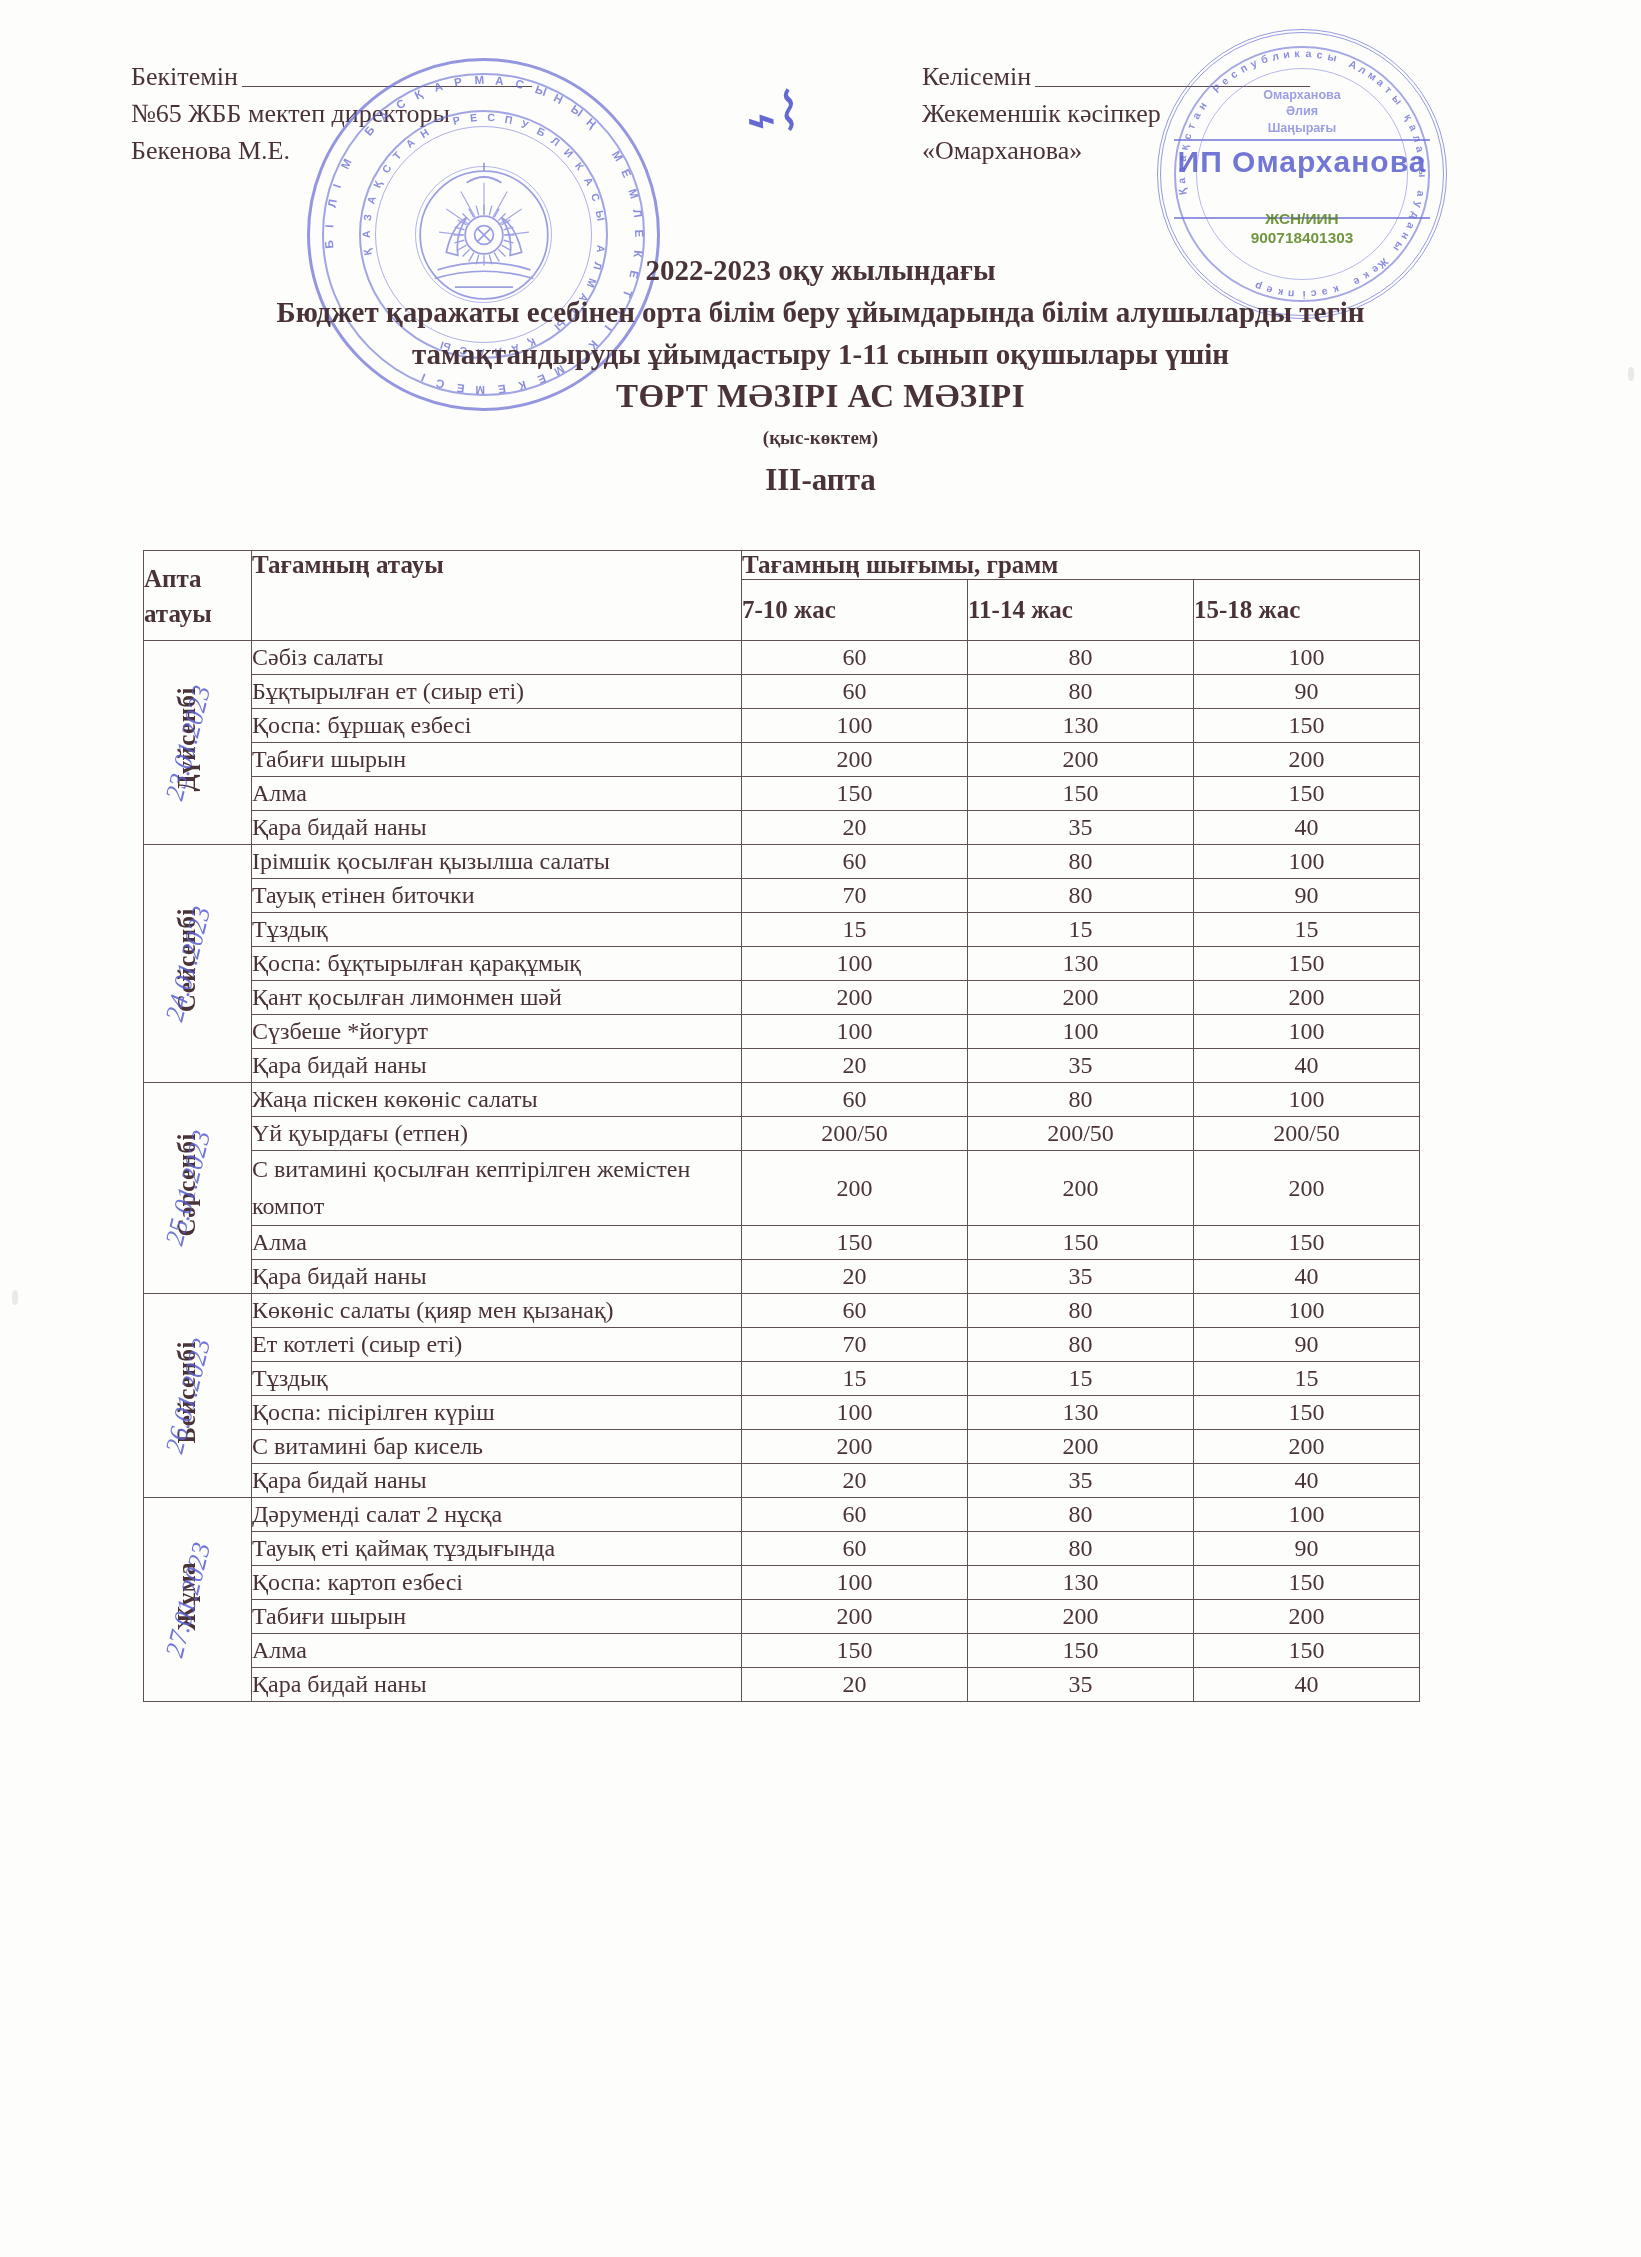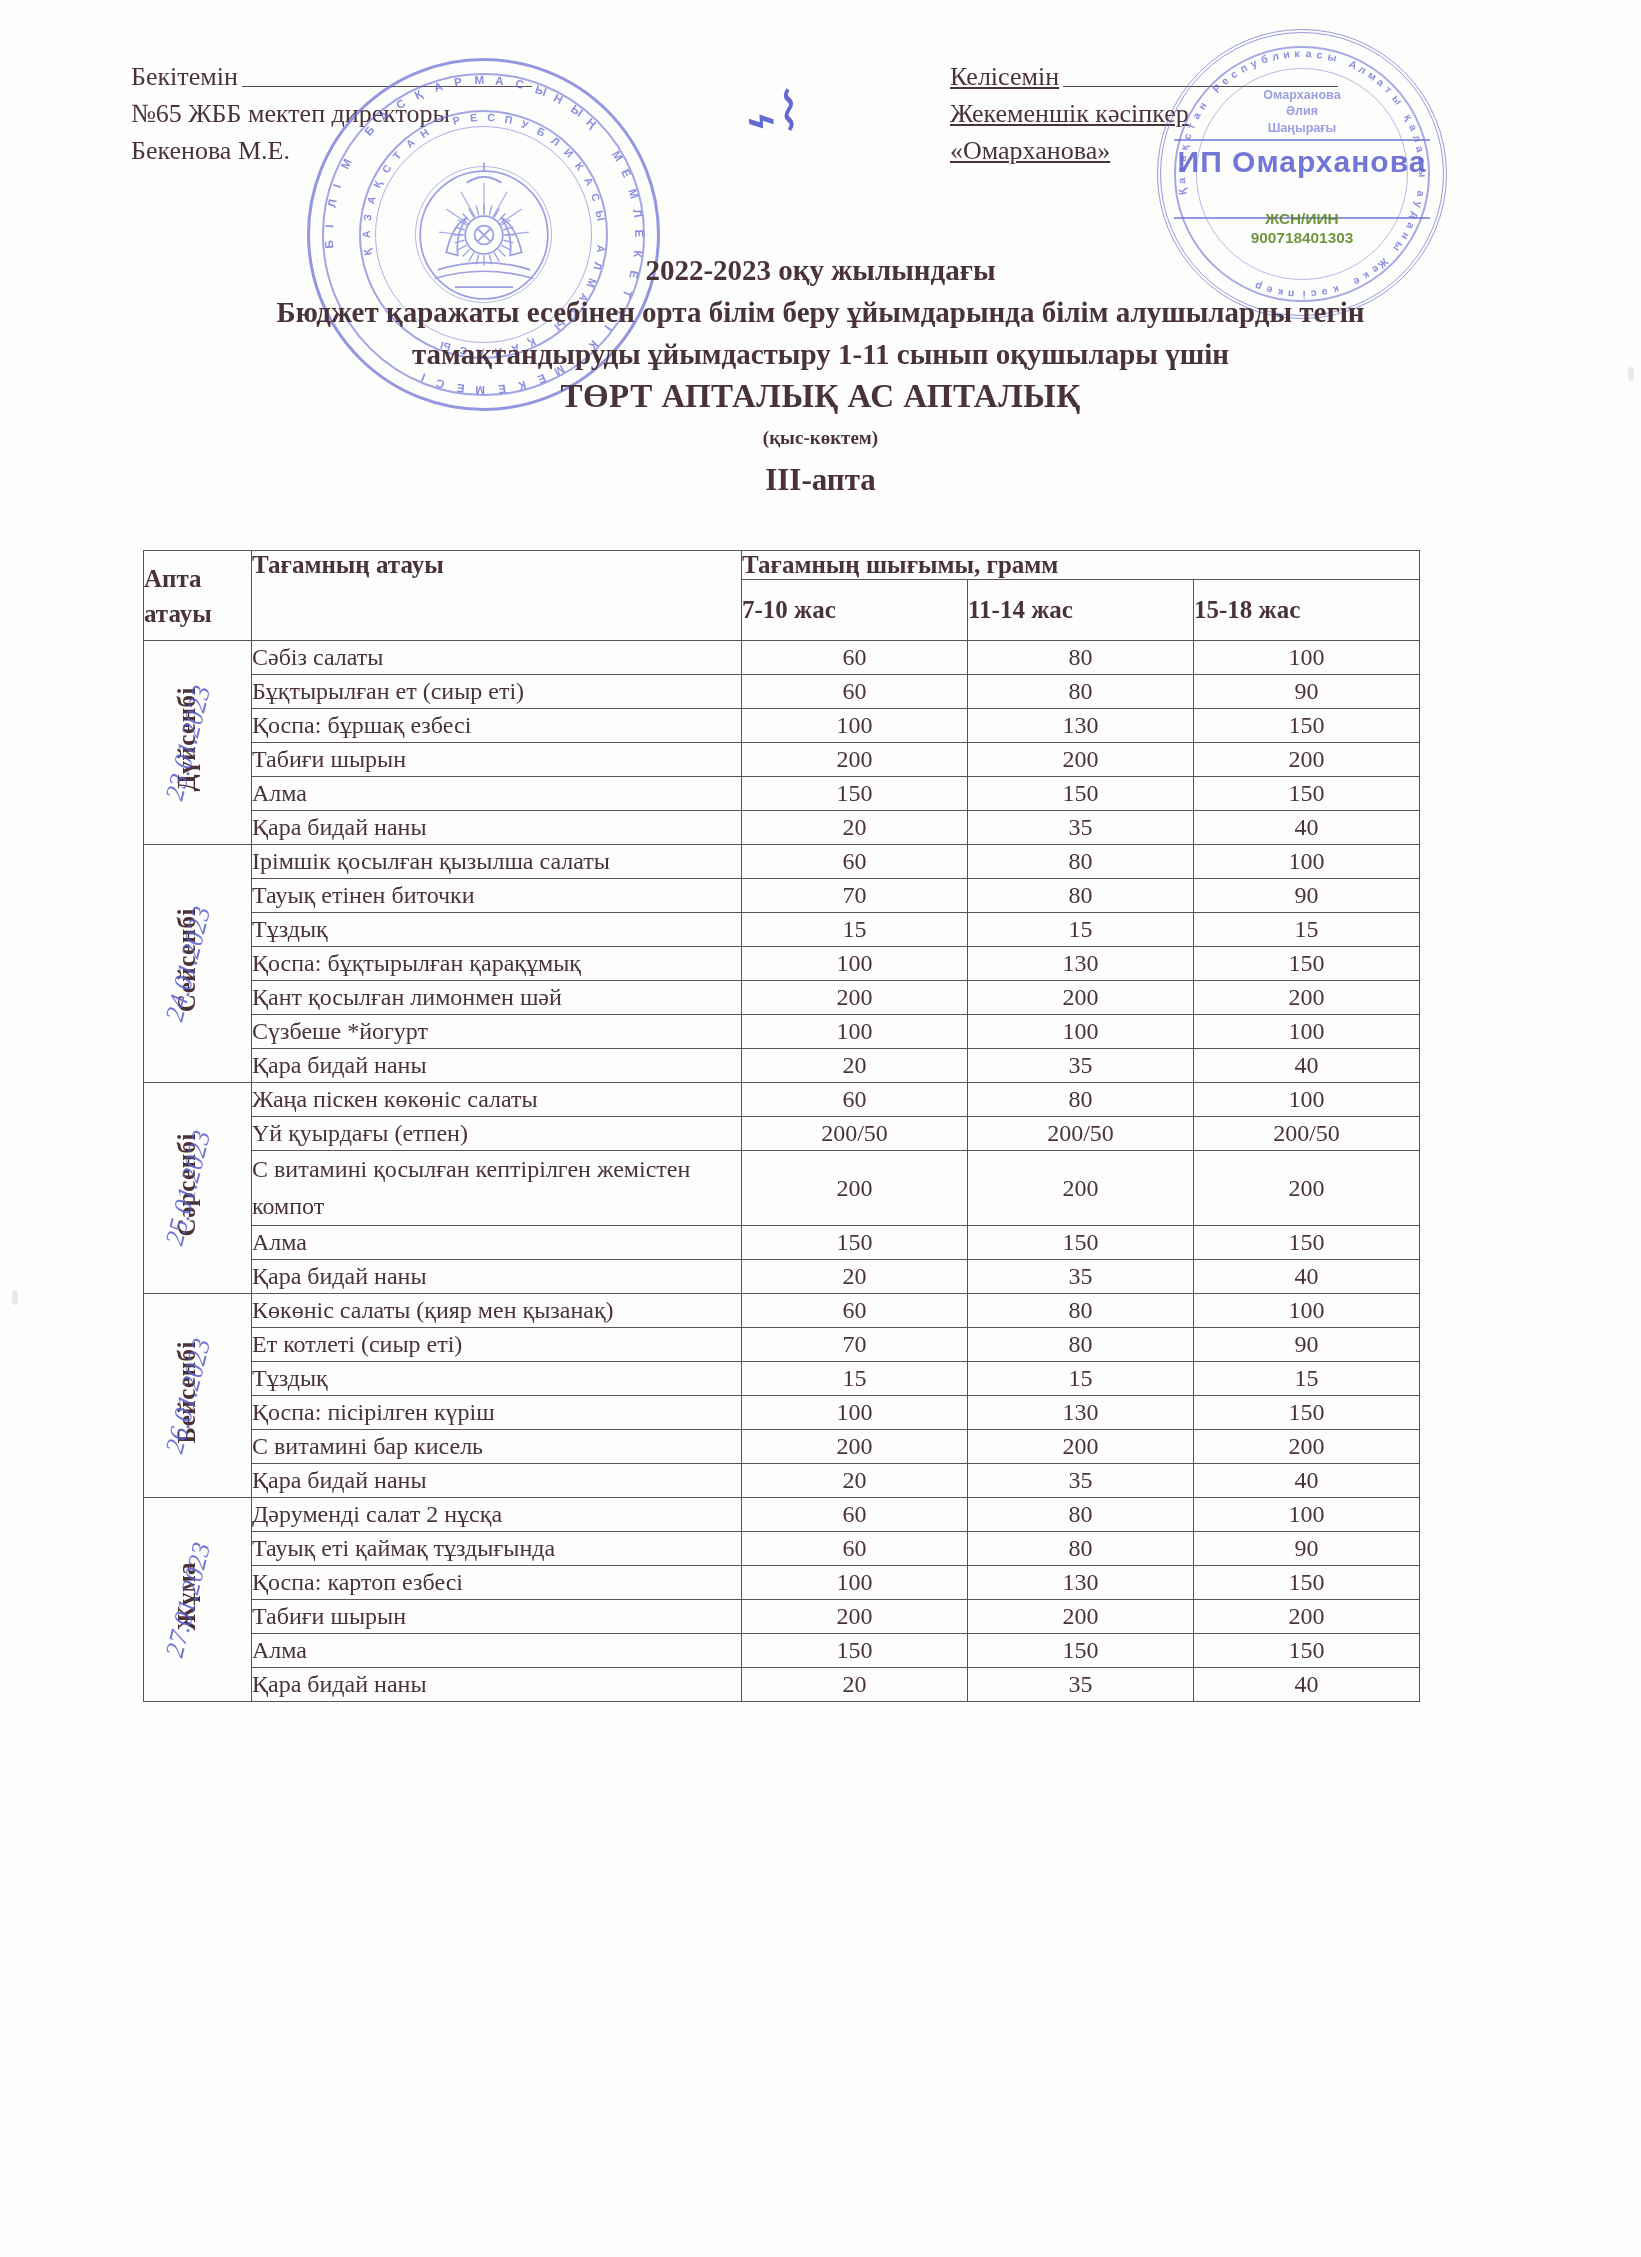--- a/index.html
+++ b/index.html
@@ -32,21 +32,21 @@
     height: 174px;
   }
   .approve-block {
     position: absolute;
     font-size: 26px;
     line-height: 37px;
     color: #4a3338;
     white-space: nowrap;
   }
   .approve-left  { left: 131px; top: 7.7px; }
-  .approve-right { left: 950px; top: 7.7px; text-decoration: underline; }
+  .approve-right { left: 922px; top: 7.7px; }
   .approve-line1 {
     display: flex;
     align-items: flex-end;
     white-space: nowrap;
   }
   .sig-rule {
     display: inline-block;
     width: 290px;
     border-bottom: 1.4px solid #5a4a52;
     margin-left: 3.9px;
@@ -513,21 +513,21 @@
       <div>ЖСН/ИИН</div>
       <div>900718401303</div>
     </div>
 
   </div>
 
   <div class="titles">
     <div class="title-line t-year">2022-2023 оқу жылындағы</div>
     <div class="title-line t-body">Бюджет қаражаты есебінен орта білім беру ұйымдарында білім алушыларды тегін</div>
     <div class="title-line t-body">тамақтандыруды ұйымдастыру 1-11 сынып оқушылары үшін</div>
-    <div class="title-line t-main">ТӨРТ АПТАЛЫҚ АС АПТАЛЫҚ</div>
+    <div class="title-line t-main">ТӨРТ МӘЗІРІ АС МӘЗІРІ</div>
     <div class="title-line t-season">(қыс-көктем)</div>
     <div class="title-line t-week">III-апта</div>
   </div>
 
   <div class="table-wrap">
     <table class="menu">
       <colgroup>
         <col class="col-day">
           <col class="col-dish">
         <col class="col-age">

